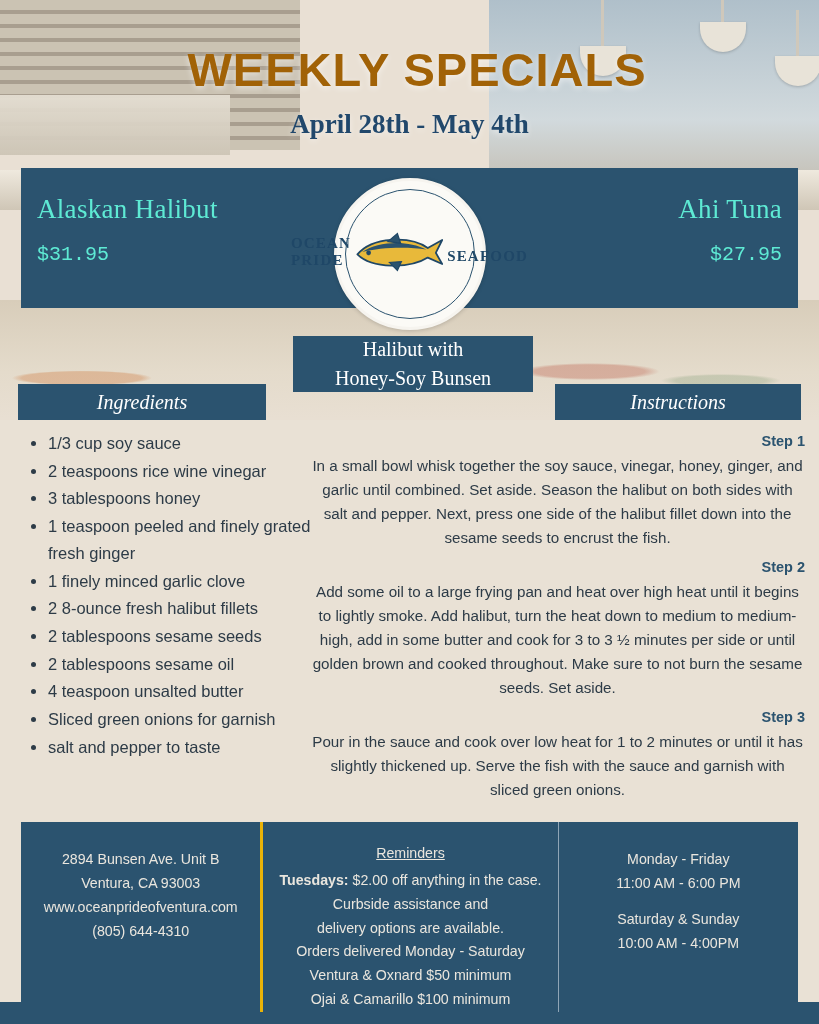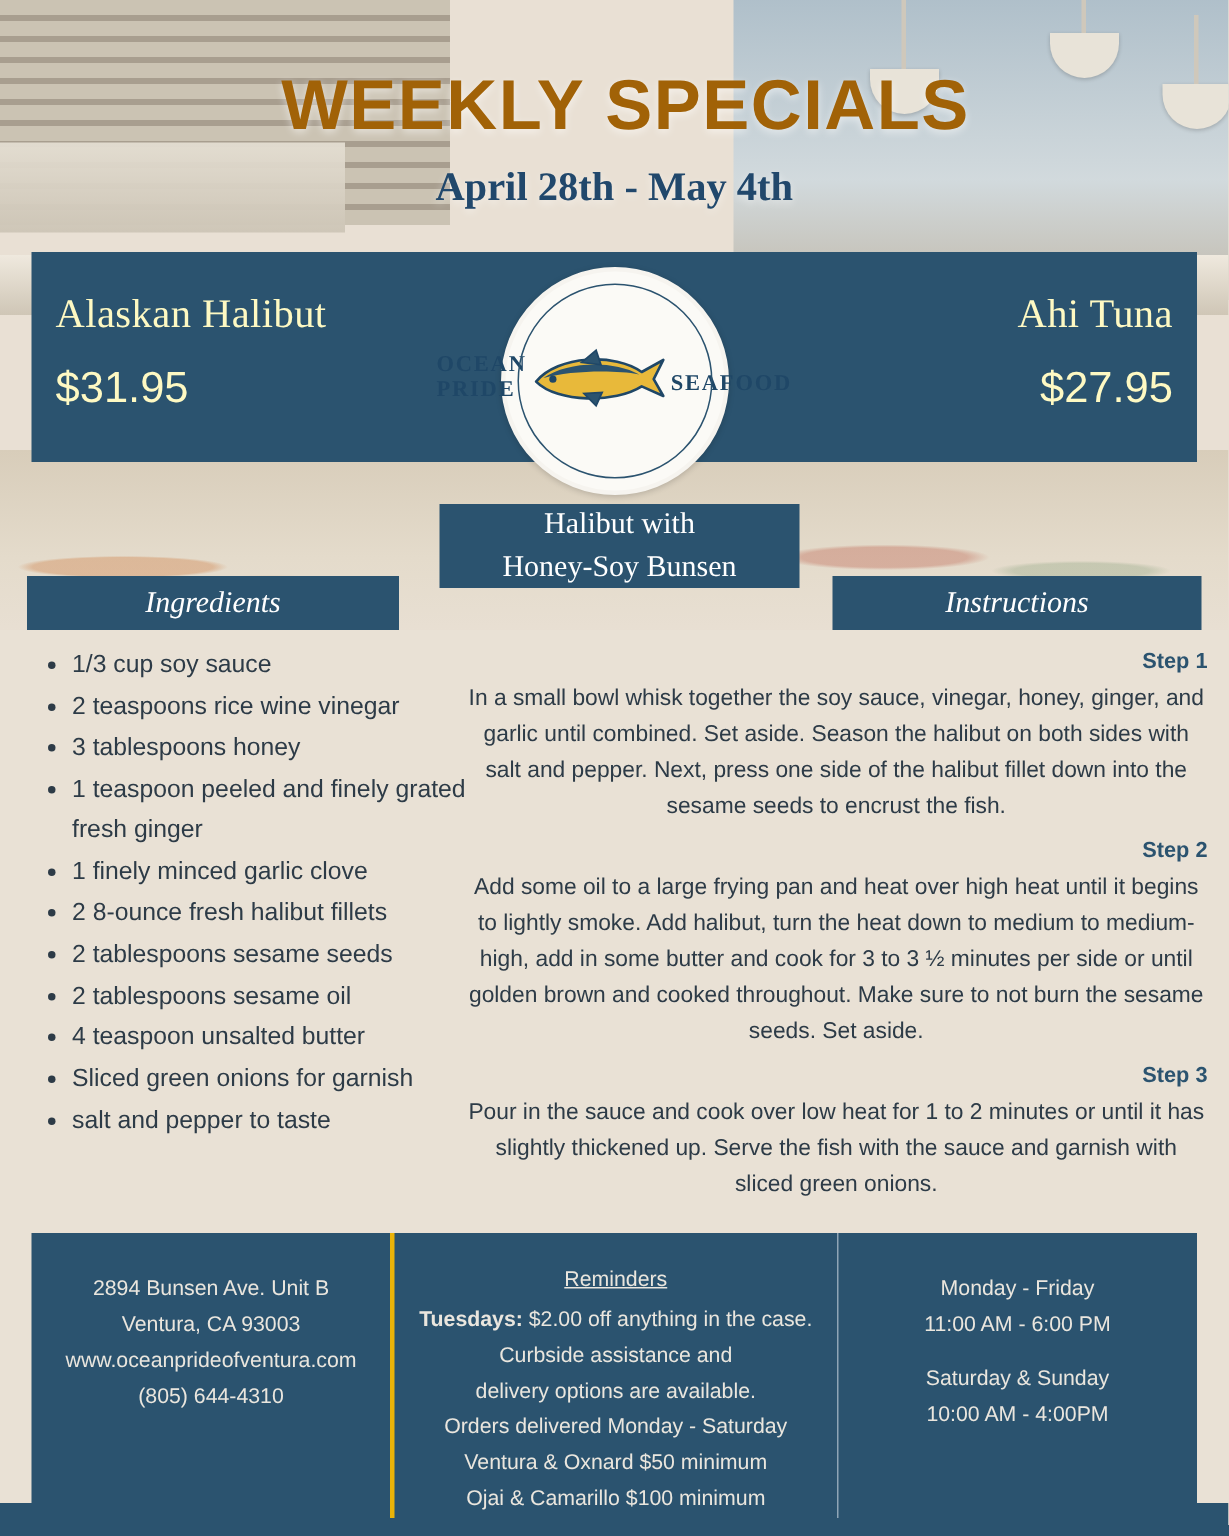--- a/index.html
+++ b/index.html
@@ -100,31 +100,31 @@
   }
 
   
   .specials {
     position: absolute; top: 168px; left: 21px; width: 777px; height: 140px;
     background: #2b536f;
     z-index: 6;
   }
   .special-left, .special-right {
     position: absolute; top: 26px;
-    color: #fef9c3;
+    color: #5eead4;
   }
   .special-left { left: 16px; text-align: left; }
   .special-right { right: 16px; text-align: right; }
   .sp-name {
     font-family: "Liberation Serif", serif;
     font-size: 27px; font-weight: normal; letter-spacing: .3px;
   }
   .sp-price {
-    font-family: Liberation Sans, sans-serif;
-    font-size: 29px; margin-top: 18px;
+    font-family: Liberation Mono, monospace;
+    font-size: 20px; margin-top: 18px;
   }
 
   .logo {
     position: absolute; left: 50%; top: 178px; transform: translateX(-50%);
     width: 152px; height: 152px; border-radius: 50%;
     background: #fbfaf6;
     border: 3px solid #f6f4ef;
     z-index: 8;
     display: flex; flex-direction: row; align-items: center; justify-content: center;
     box-shadow: 0 1px 4px rgba(0,0,0,.18);

